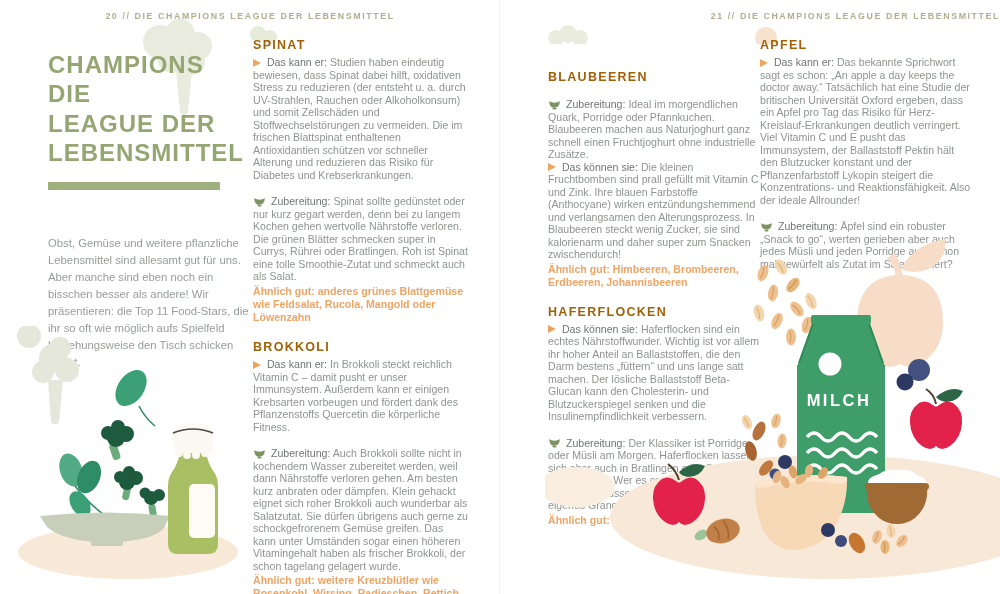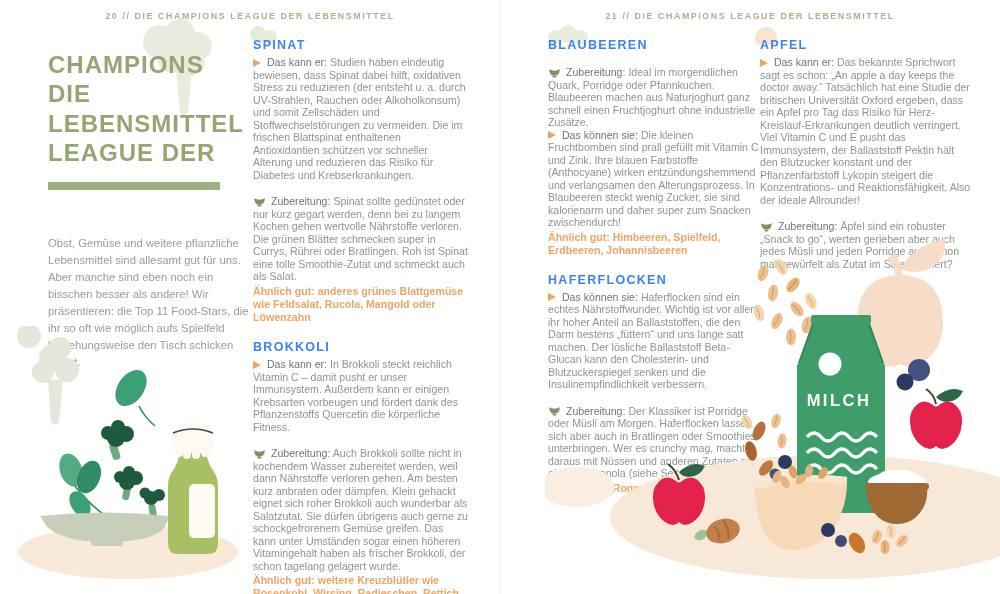--- a/index.html
+++ b/index.html
@@ -5,33 +5,33 @@
   html,body{margin:0;padding:0;background:#ffffff;}
   .spread{
     position:relative;width:1000px;height:594px;background:#ffffff;
     font-family:"Liberation Sans",sans-serif;overflow:hidden;
   }
   .divider{position:absolute;left:499px;top:0;width:1px;height:594px;background:#f2f1ed;}
   .pg-header{
     position:absolute;top:11px;font-size:8.8px;font-weight:700;letter-spacing:1.6px;
     color:#b3ad8e;text-align:center;width:500px;
   }
-  .pg-header.left{left:0;} .pg-header.right{left:500px;}
+  .pg-header.left{left:0;} .pg-header.right{left:500px;text-align:right;}
 
   .title-block{position:absolute;left:48px;top:50px;width:206px;}
   .title-line{font-size:24px;font-weight:800;letter-spacing:1px;line-height:1.22;color:#96a673;}
   .title-bar{width:172px;height:8px;background:#9fb07f;margin-top:15px;}
   .intro{position:absolute;left:48px;top:224px;width:204px;font-size:11.3px;line-height:1.5;color:#979d98;}
 
   .col{position:absolute;top:38px;}
   .col-mid{left:253px;width:216px;}
-  .col-r1{left:548px;width:214px;}
+  .col-r1{left:548px;width:214px;margin-top:32px;}
   .col-r2{left:760px;width:211px;}
 
-  .sec-h{margin:0 0 4px 0;font-size:12.5px;font-weight:700;letter-spacing:1.3px;color:#3b82f6;}
+  .sec-h{margin:0 0 4px 0;font-size:12.5px;font-weight:700;letter-spacing:1.3px;color:#a16207;}
   .para{margin:0;font-size:10.6px;line-height:1.18;color:#8e9490;}
   .para.prep{margin-top:13px;}
   .lead{color:#6e7673;font-weight:400;}
   .similar{margin:2px 0 0 0;font-size:10.6px;line-height:1.25;font-weight:700;color:#eda566;}
   .food{margin:0;}
   .food + .food{margin-top:16px;}
 
   .tri{display:inline-block;width:0;height:0;border-left:8px solid #eda45f;
        border-top:4.5px solid transparent;border-bottom:4.5px solid transparent;
        margin-right:3px;position:relative;top:0.5px;}
@@ -73,22 +73,22 @@
         <circle cx="556" cy="16" r="8"></circle>
         <circle cx="568" cy="12" r="9"></circle>
         <circle cx="580" cy="16" r="8"></circle>
       </g>
     <circle cx="766" cy="16" r="11" fill="#f8e3d1"></circle>
   </svg>
 
   <div class="title-block">
     <div class="title-line">CHAMPIONS</div>
     <div class="title-line">DIE</div>
+    <div class="title-line">LEAGUE DER</div>
     <div class="title-line">LEBENSMITTEL</div>
-    <div class="title-line">LEAGUE DER</div>
     <div class="title-bar"></div>
   </div>
   <p class="intro">Obst, Gemüse und weitere pflanzliche Lebensmittel sind allesamt gut für uns. Aber manche sind eben noch ein bisschen besser als andere! Wir präsentieren: die Top 11 Food-Stars, die ihr so oft wie möglich aufs Spielfeld beziehungsweise den Tisch schicken solltet.</p>
 
   <div class="col col-mid">
     <section class="food">
       <h2 class="sec-h">SPINAT</h2>
       <p class="para">
         <span class="tri"></span>
         <strong class="lead">Das kann er:</strong>
@@ -133,21 +133,21 @@
               <rect x="5" y="9.6" width="4" height="1.8" fill="#7d9363"></rect>
             </svg></span>
         <strong class="lead">Zubereitung:</strong>
         <span>Ideal im morgendlichen Quark, Porridge oder Pfannkuchen. Blaubeeren machen aus Naturjoghurt ganz schnell einen Fruchtjoghurt ohne industrielle Zusätze.</span>
       </p>
       <p class="para">
         <span class="tri"></span>
         <strong class="lead">Das können sie:</strong>
         <span>Die kleinen Fruchtbomben sind prall gefüllt mit Vitamin C und Zink. Ihre blauen Farbstoffe (Anthocyane) wirken entzündungshemmend und verlangsamen den Alterungsprozess. In Blaubeeren steckt wenig Zucker, sie sind kalorienarm und daher super zum Snacken zwischendurch!</span>
       </p>
-      <p class="similar">Ähnlich gut: Himbeeren, Spielfeld, Erdbeeren, Johannisbeeren</p>
+      <p class="similar">Ähnlich gut: Himbeeren, Brombeeren, Erdbeeren, Johannisbeeren</p>
     </section>
 
     <section class="food">
       <h2 class="sec-h">HAFERFLOCKEN</h2>
       <p class="para">
         <span class="tri"></span>
         <strong class="lead">Das können sie:</strong>
         <span>Haferflocken sind ein echtes Nährstoffwunder. Wichtig ist vor allem ihr hoher Anteil an Ballaststoffen, die den Darm bestens „füttern“ und uns lange satt machen. Der lösliche Ballaststoff Beta-Glucan kann den Cholesterin- und Blutzuckerspiegel senken und die Insulinempfindlichkeit verbessern.</span>
       </p>
       <p class="para prep">

